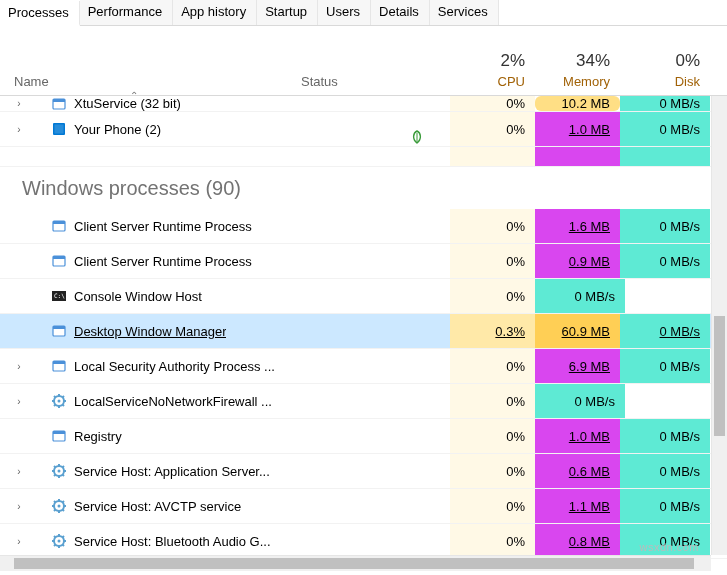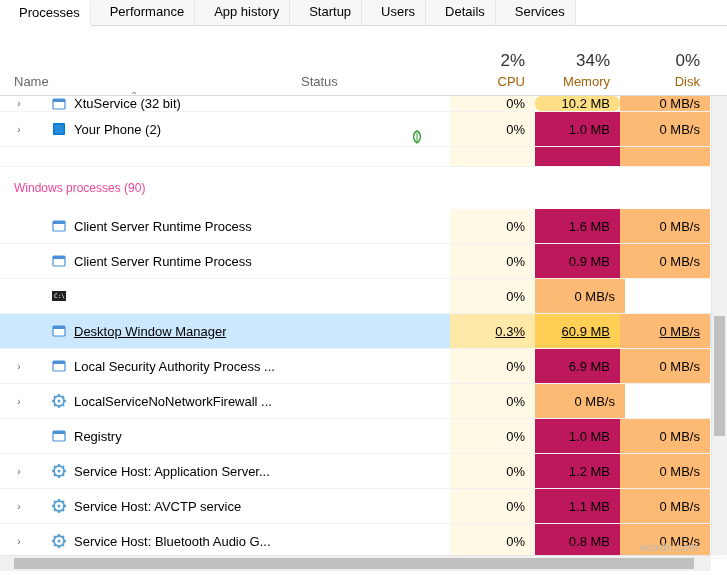--- a/index.html
+++ b/index.html
@@ -8,21 +8,21 @@
     font-size: 13px;
     background: #fff;
     width: 727px;
     height: 575px;
     overflow: hidden;
     position: relative;
     color: #000;
   }
   
   .tabs { display: flex; border-bottom: 1px solid #d9d9d9; height: 26px; }
-  .tab { padding: 4px 10px 4px 19px; border-right: 1px solid #e6e6e6; font-size: 13px; color: #000; cursor: default; background: #f7f7f7; }
+  .tab { padding: 4px 10px 4px 8px; border-right: 1px solid #e6e6e6; font-size: 13px; color: #000; cursor: default; background: #f7f7f7; }
   .tab.active { background: #fff; border-bottom: 2px solid #fff; position: relative; top: 1px; }
   
   .header-row {
     display: flex;
     align-items: flex-end;
     height: 70px;
     border-bottom: 1px solid #d9d9d9;
     padding-bottom: 4px;
   }
   .col-name { flex: 0 0 295px; padding-left: 14px; position: relative; }
@@ -48,27 +48,27 @@
   .expand { width: 10px; color: #666; font-size: 10px; text-align: center; }
   .expand.hidden { visibility: hidden; }
   .indent { width: 14px; }
   .ico { width: 18px; height: 18px; display: flex; align-items: center; justify-content: center; }
   .ico svg { width: 16px; height: 16px; }
   .proc-name { white-space: nowrap; overflow: hidden; text-overflow: ellipsis; }
   .leaf-icon { width: 16px; height: 16px; margin-left: 4px; }
   
   .heat-cpu-vlow { background: #fff9e6; }
   .heat-cpu-med  { background: #ffe9a8; }
-  .heat-mem-low  { background: #be185d; }
+  .heat-mem-low  { background: #d946ef; text-decoration: underline; }
   .heat-mem-med  { background: #ffdf85; border-radius: 6px; }
   .heat-mem-high { background: #ffcf55; }
-  .heat-disk     { background: #fdba74; }
+  .heat-disk     { background: #5eead4; }
   .group-header {
-    display: flex; align-items: center; height: 42px; padding-left: 14px;
-    color: #ec4899; font-size: 12px;
+    display: flex; align-items: center; height: 42px; padding-left: 22px;
+    color: #737373; font-size: 20px;
   }
   
   .vscroll {
     position: absolute; right: 0; top: 96px; bottom: 20px; width: 16px;
     background: #f0f0f0; border-left: 1px solid #e6e6e6;
   }
   .vscroll-thumb { position: absolute; left: 2px; right: 2px; top: 220px; height: 120px; background: #c0c0c0; border-radius: 0; }
   .hscroll {
     position: absolute; left: 0; right: 16px; bottom: 4px; height: 16px;
     background: #f0f0f0; border-top: 1px solid #e6e6e6;
@@ -189,20 +189,21 @@
     </div>
     <div class="row">
       <div class="col-name">
         <span class="expand hidden">›</span>
         <span class="indent"></span>
         <span class="ico">
           <svg viewBox="0 0 16 16">
             <use href="#ico-console"></use>
           </svg>
         </span>
+        <span class="proc-name">Console Window Host</span>
       </div>
       <div class="col-status"></div>
       <div class="col-num heat-cpu-vlow">0%</div>
       <div class="col-num heat-disk" style="flex: 0 0 90px;">0 MB/s</div>
     </div>
     <div class="row selected">
       <div class="col-name">
         <span class="expand hidden">›</span>
         <span class="indent"></span>
         <span class="ico">
@@ -270,21 +271,21 @@
         <span class="indent"></span>
         <span class="ico">
           <svg viewBox="0 0 16 16">
             <use href="#ico-gear"></use>
           </svg>
         </span>
         <span class="proc-name">Service Host: Application Server...</span>
       </div>
       <div class="col-status"></div>
       <div class="col-num heat-cpu-vlow">0%</div>
-      <div class="col-num heat-mem-low">1.2 MB</div>
+      <div class="col-num heat-mem-low">0.6 MB</div>
       <div class="col-num heat-disk" style="flex: 0 0 90px;">0 MB/s</div>
     </div>
     <div class="row">
       <div class="col-name">
         <span class="expand">›</span>
         <span class="indent"></span>
         <span class="ico">
           <svg viewBox="0 0 16 16">
             <use href="#ico-gear"></use>
           </svg>

